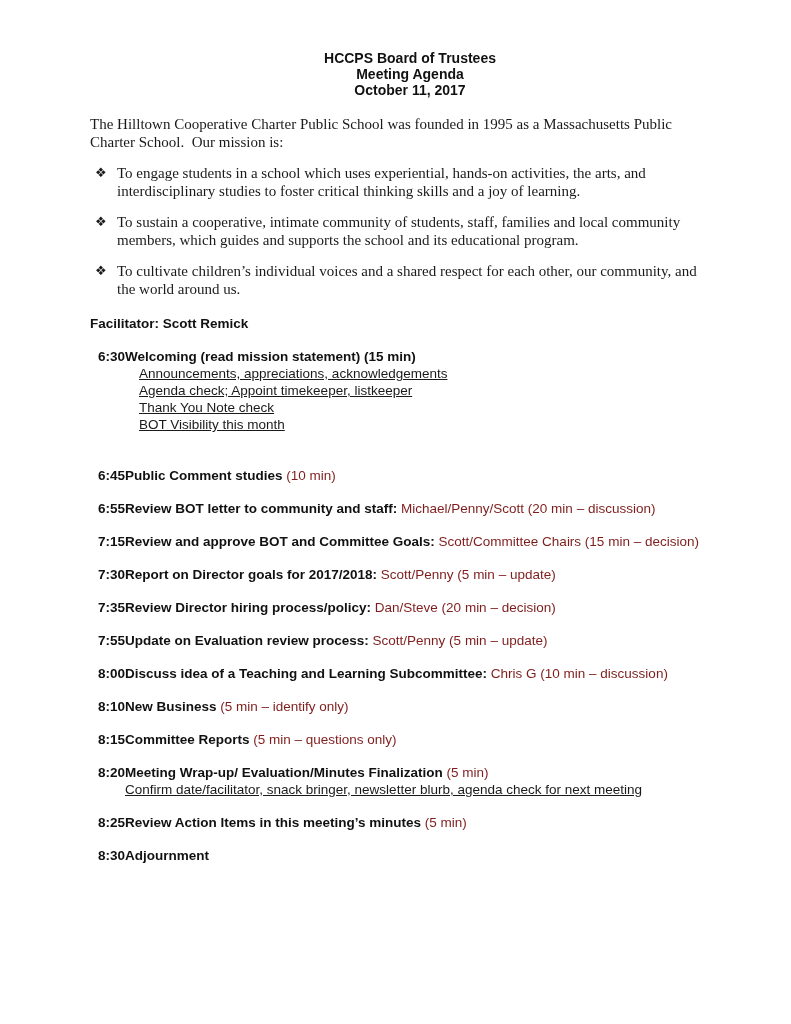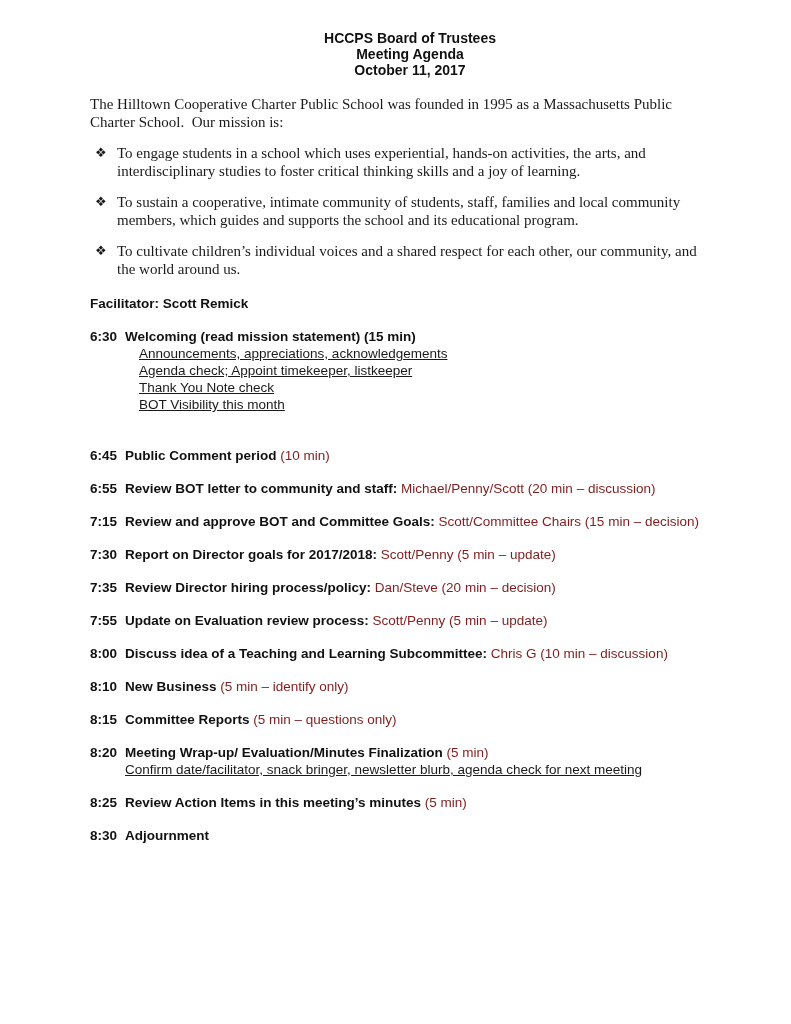--- a/index.html
+++ b/index.html
@@ -15,21 +15,21 @@
     color: #161616;
     font-family: "Liberation Sans", sans-serif;
     overflow: hidden;
   }
   .content {
     margin-left: 90px;
     width: 640px;
   }
   
   .doc-header {
-    padding-top: 30px;
+    padding-top: 50px;
     text-align: center;
     font-weight: bold;
     font-size: 14px;
     line-height: 16px;
     color: #111111;
   }
   
   .intro-paragraph {
     margin-top: 17px;
     width: 624px;
@@ -72,20 +72,21 @@
     line-height: 17px;
   }
   .agenda-row.gap-large {
     margin-top: 34px;
   }
   .agenda-time {
     flex: none;
     width: 35px;
     font-weight: bold;
     color: #111111;
+    text-align: right;
   }
   .agenda-body {
     width: 600px;
   }
   .agenda-title-bold {
     font-weight: bold;
     color: #111111;
     white-space: pre-wrap;
   }
   .agenda-title-rest {
@@ -139,21 +140,21 @@
         <div class="agenda-sub-line indented">Announcements, appreciations, acknowledgements</div>
         <div class="agenda-sub-line indented">Agenda check; Appoint timekeeper, listkeeper</div>
         <div class="agenda-sub-line indented">Thank You Note check</div>
         <div class="agenda-sub-line indented">BOT Visibility this month</div>
       </div>
     </div>
 
     <div class="agenda-row gap-large">
       <div class="agenda-time">6:45</div>
       <div class="agenda-body">
-        <div><span class="agenda-title-bold">Public Comment period</span><span class="agenda-title-rest"> (10 min)</span></div>
+        <div><span class="agenda-title-bold">Public Comment studies</span><span class="agenda-title-rest"> (10 min)</span></div>
       </div>
     </div>
 
     <div class="agenda-row">
       <div class="agenda-time">6:55</div>
       <div class="agenda-body">
         <div><span class="agenda-title-bold">Review BOT letter to community and staff:</span><span class="agenda-title-rest"> Michael/Penny/Scott (20 min – discussion)</span></div>
       </div>
     </div>
 

